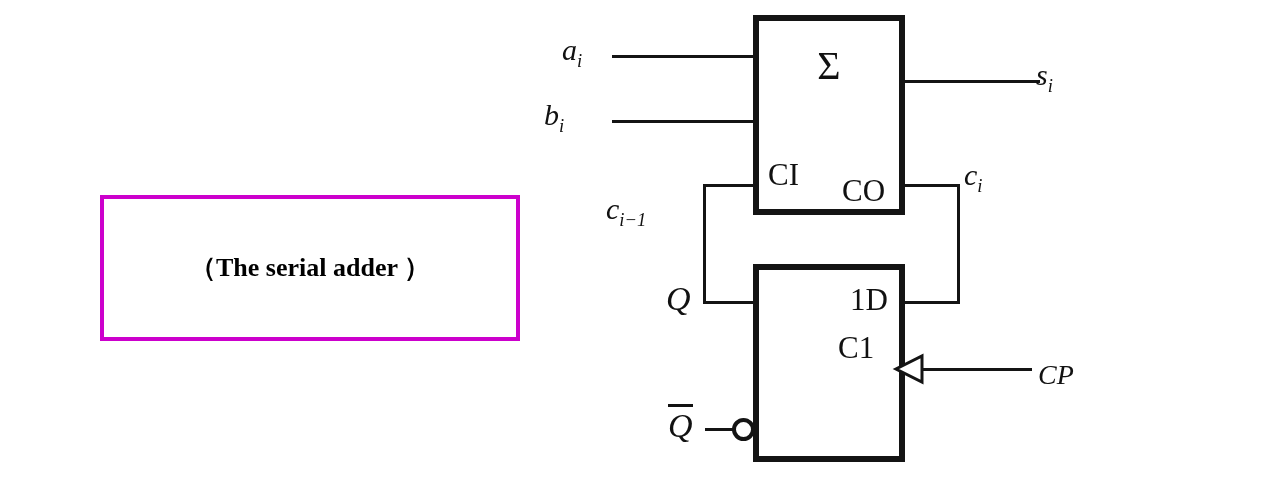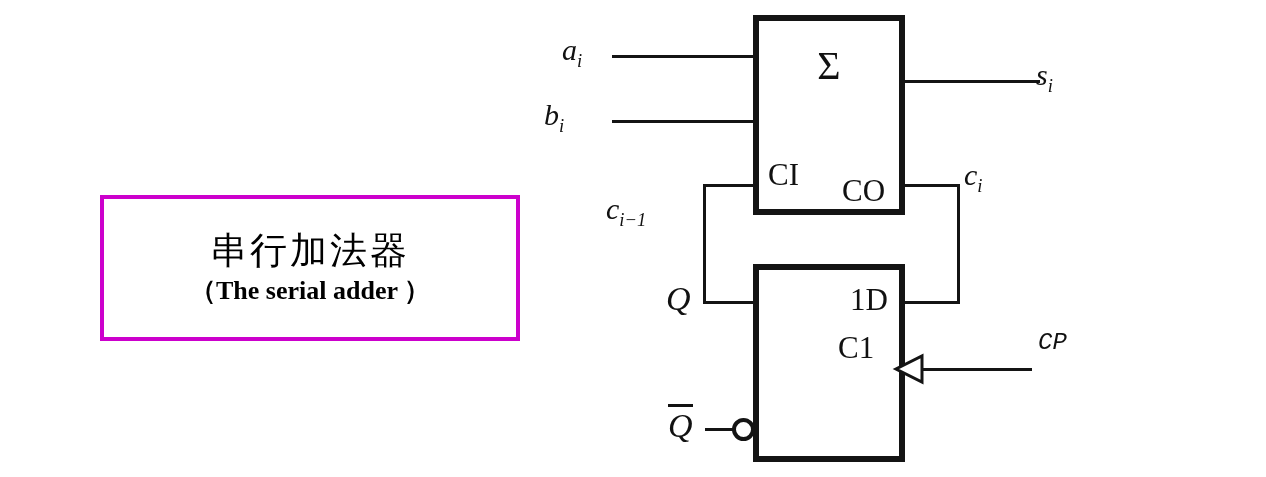--- a/index.html
+++ b/index.html
@@ -90,21 +90,20 @@
     color: #000000;
     line-height: 1.15;
   }
 </style>
 </head>
 <body>
 
 <div id="canvas">
 
   <div class="title-box" style="border-color: rgb(204, 0, 204);">
-    <div class="title-cn">串行加法器</div>
     <div class="title-en">（The serial adder ）</div>
   </div>
 
   <div class="wire" style="left:612px; top:55px;  width:145px; height:3px;"></div>
   <div class="wire" style="left:612px; top:120px; width:145px; height:3px;"></div>
   <div class="wire" style="left:903px; top:80px;  width:137px; height:3px;"></div>
 
   <div class="wire" style="left:703px; top:184px; width:54px;  height:3px;"></div>
   <div class="wire" style="left:703px; top:184px; width:3px;   height:120px;"></div>
   <div class="wire" style="left:703px; top:301px; width:52px;  height:3px;"></div>
@@ -143,15 +142,15 @@
   <div class="sig" style="left:606px; top:160px;margin-top:32px;">
     <span>c</span><sub>i−1</sub>
   </div>
   <div class="sig" style="left:964px; top:158px;">
     <span>c</span><sub>i</sub>
   </div>
   <div class="sig" style="left:666px; top:280px; font-size:34px;">Q</div>
   <div class="sig" style="left:668px; top:404px; font-size:34px;">
     <span class="overbar">Q</span>
   </div>
-  <div class="sig" style="left:1038px; top:330px; font-size:24px;font-family:Liberation Mono, monospace;">CP</div>
+  <div class="sig" style="left:1038px; top:360px; font-size:28px;">CP</div>
 
 </div>
 
 </body></html>

